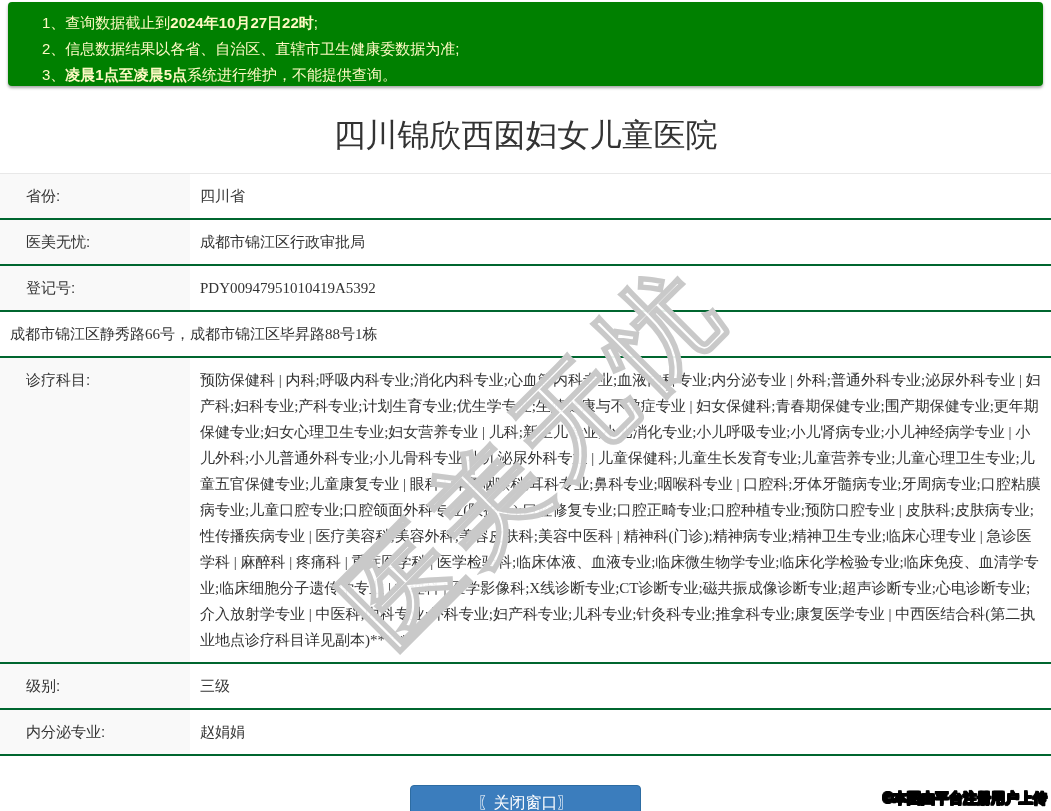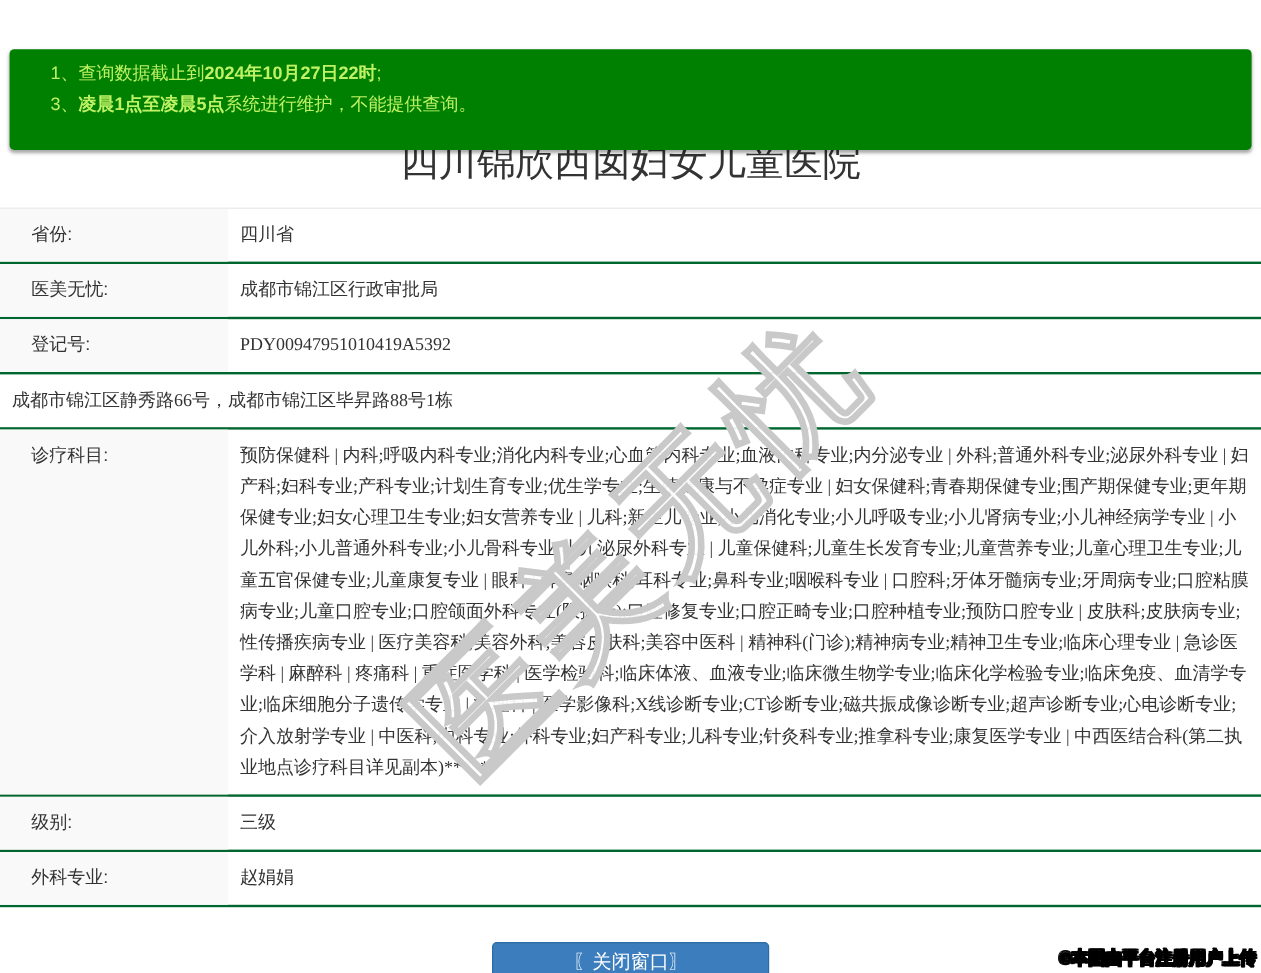--- a/index.html
+++ b/index.html
@@ -2,21 +2,21 @@
 <html><head>
 <meta charset="utf-8">
 <style>
   * { margin:0; padding:0; box-sizing:border-box; }
   html,body { width:1051px; height:811px; overflow:hidden; background:#fff;
     font-family:"Liberation Sans","DejaVu Sans",sans-serif; position:relative; }
 
   
   .notice { position:absolute; left:8px; top:2px; width:1035px; height:84px;
     background:#008000; border-radius:4px; box-shadow:0 2px 3px rgba(0,0,0,.35);
-    color:#bef264; font-size:15px; padding:8px 28px 0 34px; z-index:1;margin-top:39px; }
+    color:#fef9c3; font-size:15px; padding:8px 28px 0 34px; z-index:1; }
   .notice-line { height:26px; line-height:26px; white-space:nowrap; }
   .notice-line .seg-bold { font-weight:bold; }
 
   
   .page-title { position:absolute; top:112px; left:0; width:1051px; height:46px;
     line-height:46px; text-align:center; font-size:32px; color:#333; font-weight:400; }
 
   
   .detail-table { position:absolute; top:173px; left:0; width:1051px;
     border-top:1px solid #e8e8e8; }
@@ -45,20 +45,23 @@
       -1px 0 0 #000, 1px 0 0 #000, 0 -1px 0 #000, 0 1px 0 #000; }
 </style>
 </head>
 <body>
 
 <div class="notice">
   <div class="notice-line">
     <span>1、</span><span>查询数据截止到</span><span class="seg-bold">2024年10月27日22时</span><span>;</span>
   </div>
   <div class="notice-line">
+    <span>2、</span><span>信息数据结果以各省、自治区、直辖市卫生健康委数据为准;</span><span class="seg-bold"></span><span></span>
+  </div>
+  <div class="notice-line">
     <span>3、</span><span></span><span class="seg-bold">凌晨1点至凌晨5点</span><span>系统进行维护，不能提供查询。</span>
   </div>
 </div>
 
 <div class="page-title">四川锦欣西囡妇女儿童医院</div>
 
 <div class="detail-table">
   <div class="detail-row">
     <div class="cell-label">省份:</div>
     <div class="cell-value">四川省</div>
@@ -76,21 +79,21 @@
   </div>
   <div class="detail-row">
     <div class="cell-label">诊疗科目:</div>
     <div class="cell-value">预防保健科 | 内科;呼吸内科专业;消化内科专业;心血管内科专业;血液内科专业;内分泌专业 | 外科;普通外科专业;泌尿外科专业 | 妇产科;妇科专业;产科专业;计划生育专业;优生学专业;生殖健康与不孕症专业 | 妇女保健科;青春期保健专业;围产期保健专业;更年期保健专业;妇女心理卫生专业;妇女营养专业 | 儿科;新生儿专业;小儿消化专业;小儿呼吸专业;小儿肾病专业;小儿神经病学专业 | 小儿外科;小儿普通外科专业;小儿骨科专业;小儿泌尿外科专业 | 儿童保健科;儿童生长发育专业;儿童营养专业;儿童心理卫生专业;儿童五官保健专业;儿童康复专业 | 眼科 | 耳鼻咽喉科;耳科专业;鼻科专业;咽喉科专业 | 口腔科;牙体牙髓病专业;牙周病专业;口腔粘膜病专业;儿童口腔专业;口腔颌面外科专业(限拔牙);口腔修复专业;口腔正畸专业;口腔种植专业;预防口腔专业 | 皮肤科;皮肤病专业;性传播疾病专业 | 医疗美容科;美容外科;美容皮肤科;美容中医科 | 精神科(门诊);精神病专业;精神卫生专业;临床心理专业 | 急诊医学科 | 麻醉科 | 疼痛科 | 重症医学科 | 医学检验科;临床体液、血液专业;临床微生物学专业;临床化学检验专业;临床免疫、血清学专业;临床细胞分子遗传学专业 | 病理科 | 医学影像科;X线诊断专业;CT诊断专业;磁共振成像诊断专业;超声诊断专业;心电诊断专业;介入放射学专业 | 中医科;内科专业;外科专业;妇产科专业;儿科专业;针灸科专业;推拿科专业;康复医学专业 | 中西医结合科(第二执业地点诊疗科目详见副本)******</div>
   </div>
   <div class="detail-row">
     <div class="cell-label">级别:</div>
     <div class="cell-value">三级</div>
   </div>
   <div class="detail-row">
-    <div class="cell-label">外科专业:</div>
+    <div class="cell-label">内分泌专业:</div>
     <div class="cell-value">赵娟娟</div>
   </div>
 </div>
 
 <div class="center-watermark">医美无忧</div>
 
 <div class="close-btn">〖关闭窗口〗</div>
 
 <div class="corner-mark">©本图由平台注册用户上传</div>
 

